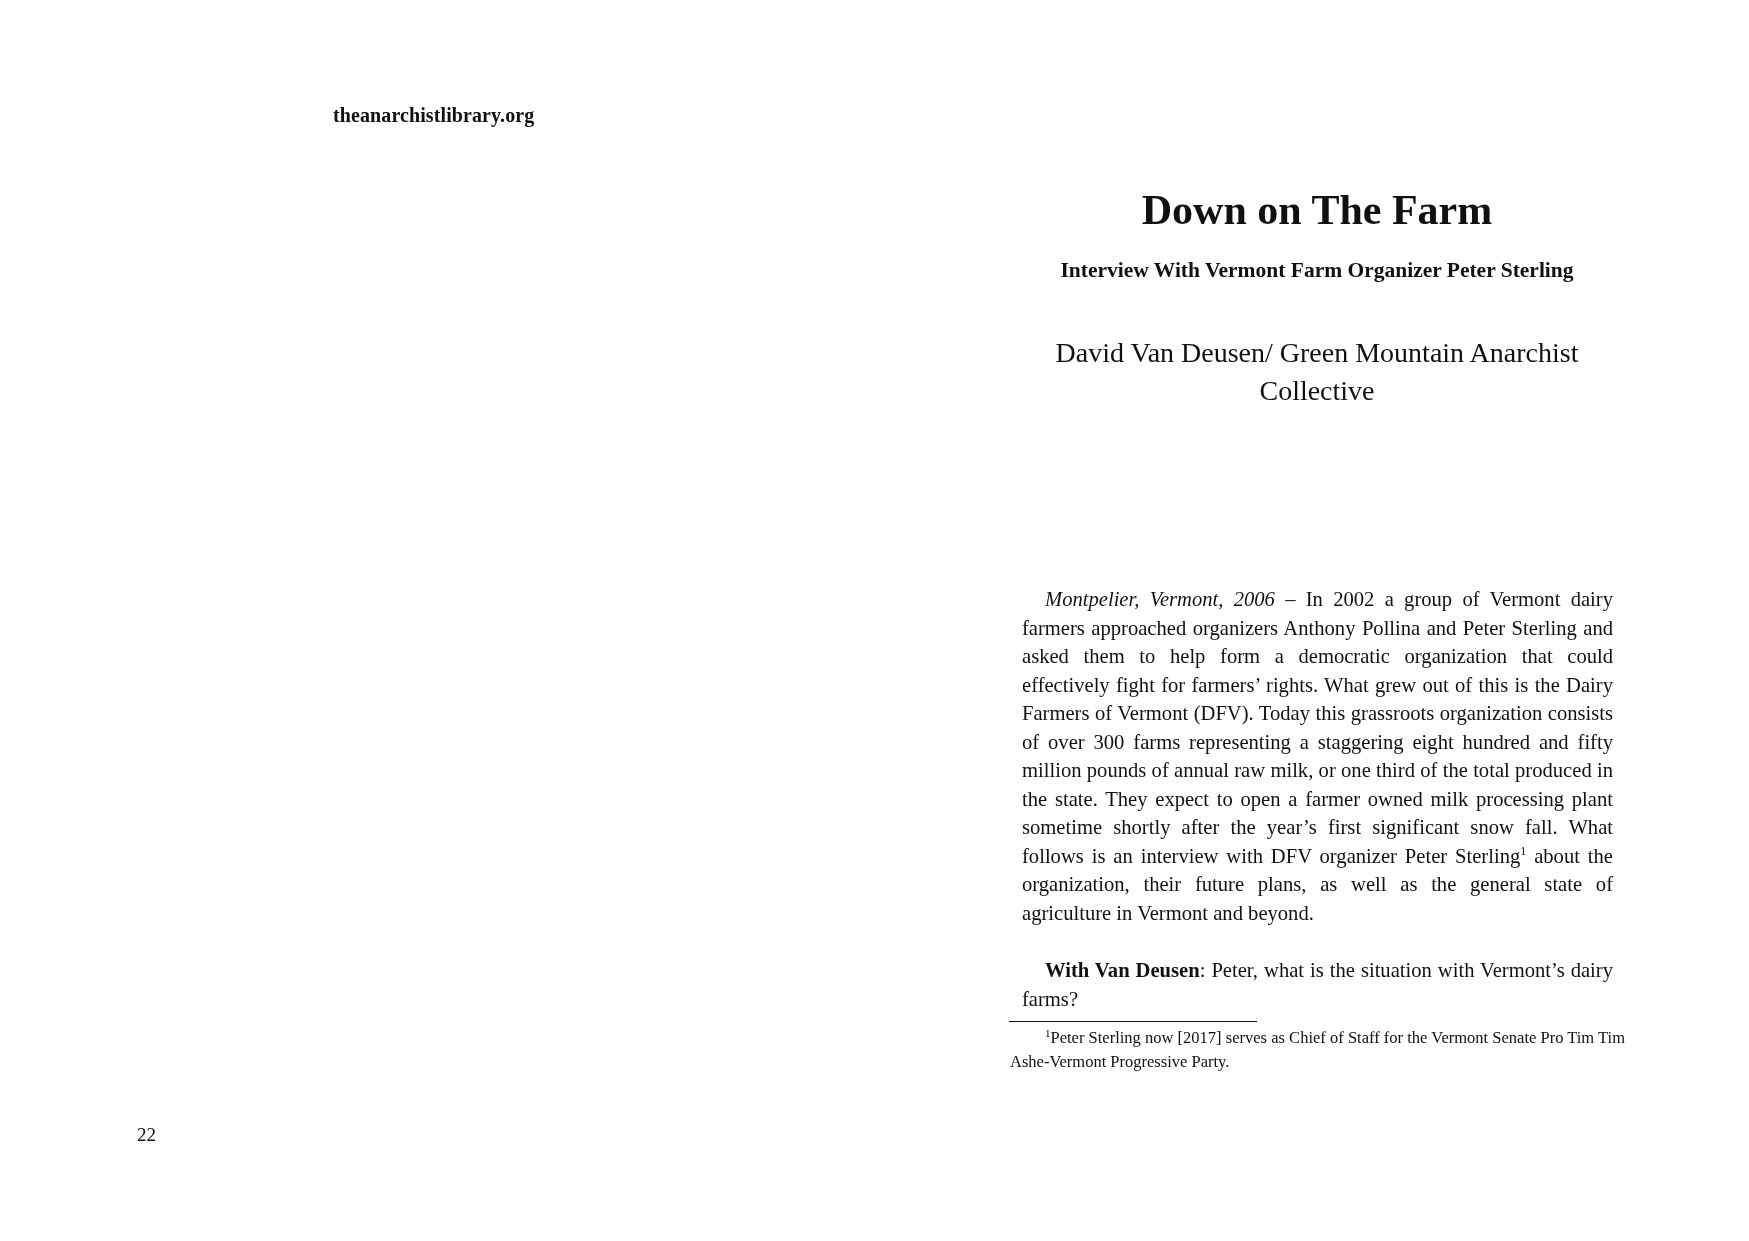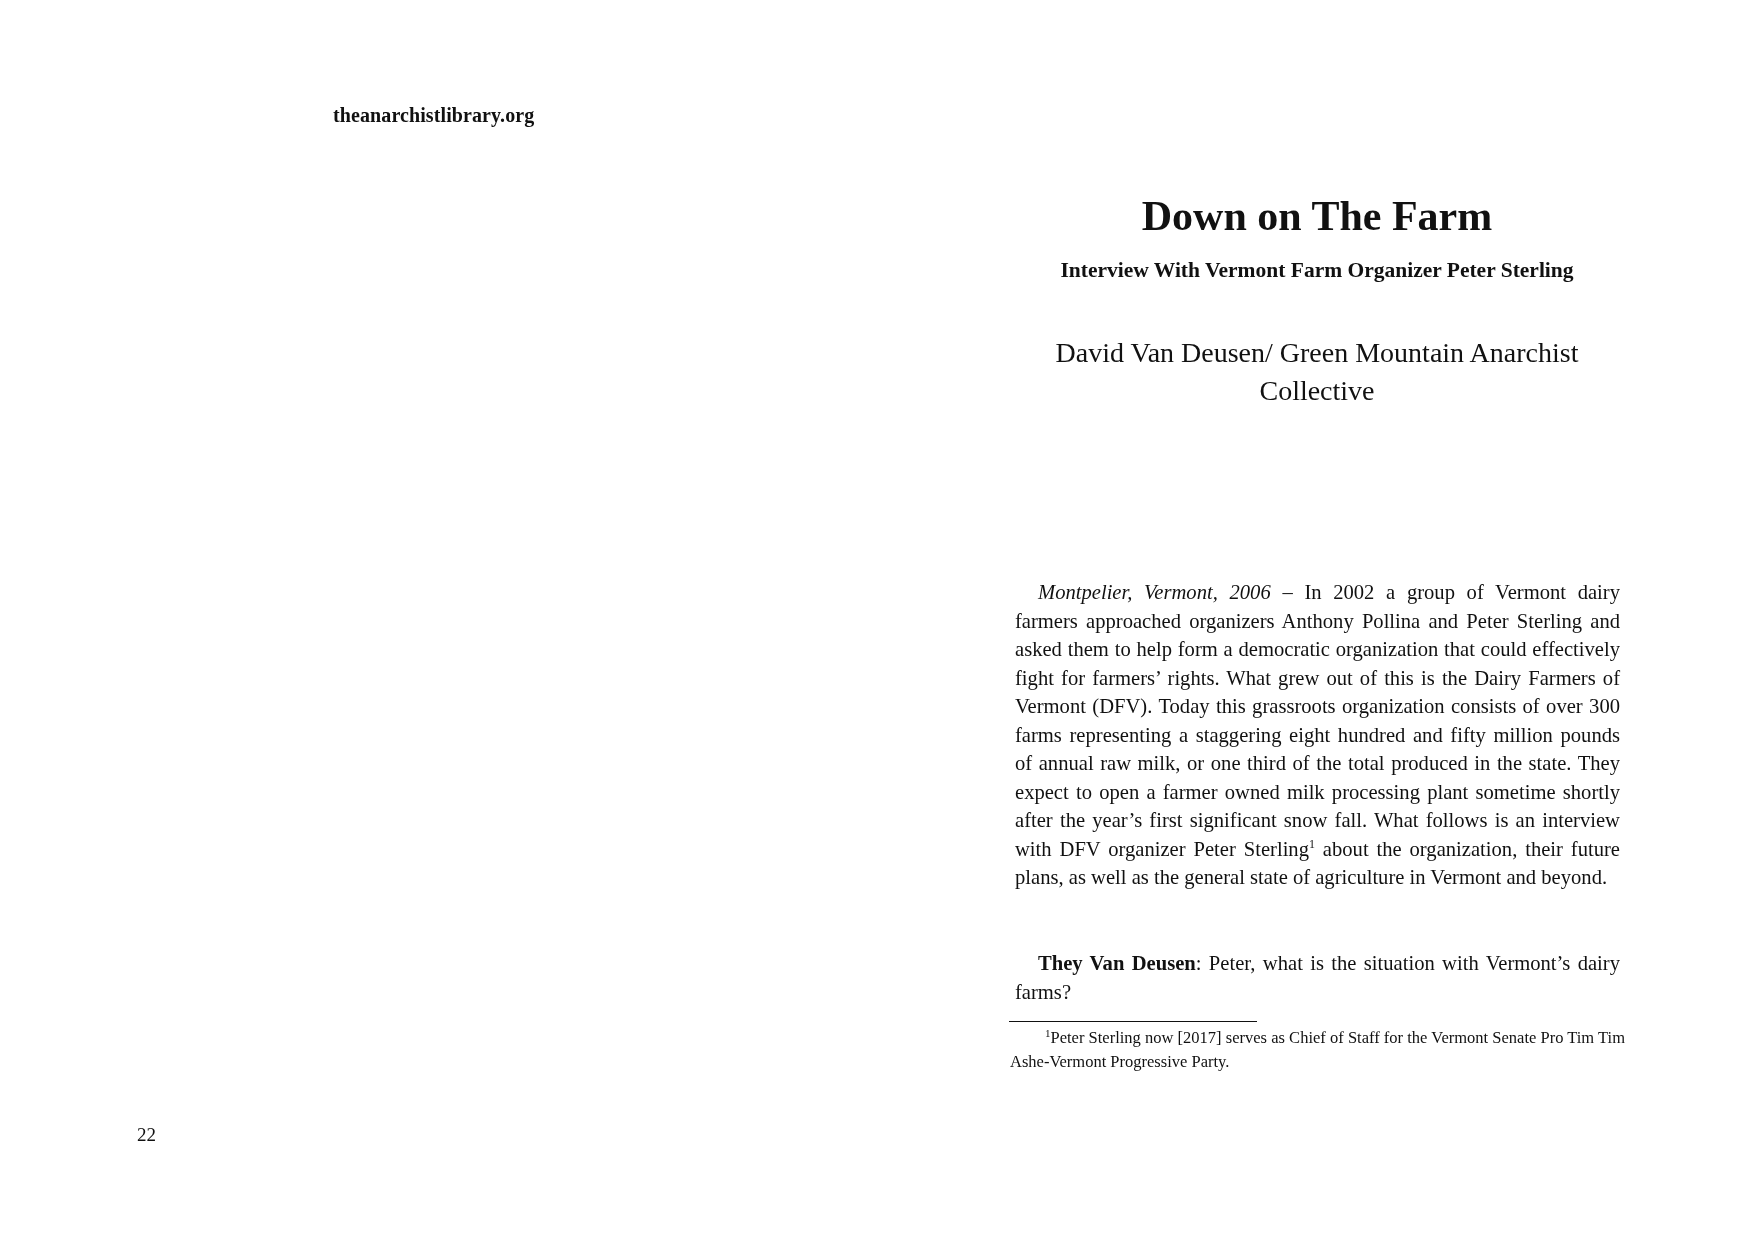--- a/index.html
+++ b/index.html
@@ -45,21 +45,21 @@
       margin-top: 20px;
     }
 
     .title-block {
       position: absolute;
       left: 135px;
       width: 616px;
       text-align: center;
     }
     .title {
-      top: 191px;
+      top: 185px;
       font-size: 42px;
       font-weight: bold;
       line-height: 50px;
     }
     .subtitle {
       top: 256px;
       font-size: 21.5px;
       font-weight: bold;
       line-height: 28px;
       white-space: nowrap;
@@ -78,21 +78,21 @@
     .body-text {
       position: absolute;
       left: 135px;
       width: 617px;
       font-size: 20.6px;
       line-height: 28.5px;
       text-align: justify;
       hyphens: manual;
     }
     .body-text p {
-      margin: 6px;
+      margin: 13px;
       text-indent: 23px;
     }
     .intro { top: 572px; }
     .question { top: 943px; }
     .intro em, .intro .dateline { font-style: italic; }
     .speaker { font-weight: bold; }
     sup.fnref {
       font-size: 12px;
       line-height: 0;
       vertical-align: super;
@@ -138,21 +138,21 @@
   <div class="page page-right">
     <h1 class="title-block title" style="margin:0">Down on The Farm</h1>
     <div class="title-block subtitle">Interview With Vermont Farm Organizer Peter Sterling</div>
     <div class="title-block author">David Van Deusen/ Green Mountain Anarchist Collective</div>
 
     <div class="body-text intro">
       <p><span class="dateline">Montpelier, Vermont, 2006</span><span> – In 2002 a group of Vermont dairy farmers approached organizers Anthony Pollina and Peter Sterling and asked them to help form a democratic organization that could effectively fight for farmers’ rights. What grew out of this is the Dairy Farmers of Vermont (DFV). Today this grassroots organiza­tion consists of over 300 farms representing a staggering eight hun­dred and fifty million pounds of annual raw milk, or one third of the total produced in the state. They expect to open a farmer owned milk processing plant sometime shortly after the year’s first signif­icant snow fall. What follows is an interview with DFV organizer Peter Sterling</span><sup class="fnref">1</sup><span> about the organization, their future plans, as well as the general state of agriculture in Vermont and beyond.</span></p>
     </div>
 
     <div class="body-text question">
-      <p><span class="speaker">They Van Deusen</span><span>: Peter, what is the situation with Vermont’s dairy farms?</span></p>
+      <p><span class="speaker">With Van Deusen</span><span>: Peter, what is the situation with Vermont’s dairy farms?</span></p>
     </div>
 
     <div class="footnote-rule"></div>
     <div class="footnote">
       <p><sup>1</sup><span>Peter Sterling now [2017] serves as Chief of Staff for the Vermont Senate Pro Tim Tim Ashe-Vermont Progressive Party.</span></p>
     </div>
   </div>
 
 </div>
 

